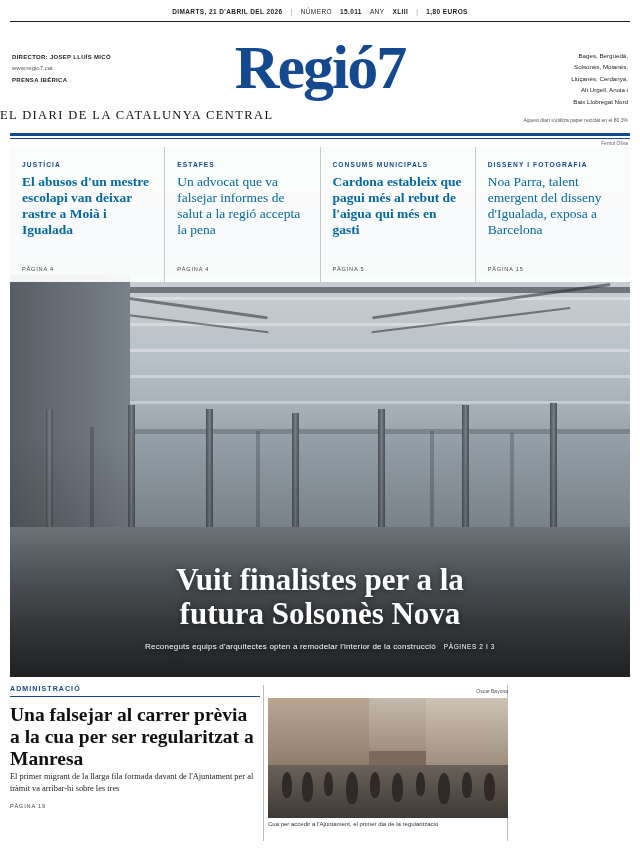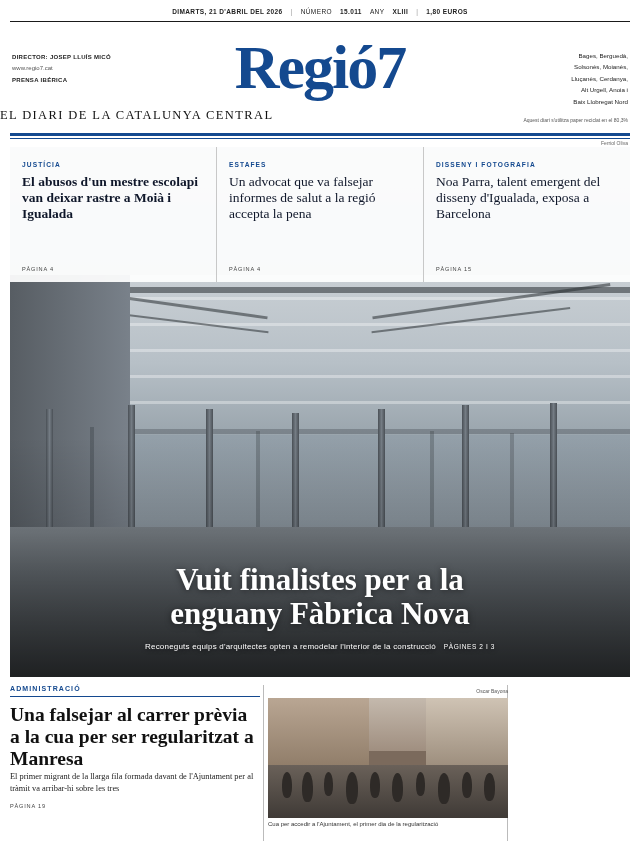--- a/index.html
+++ b/index.html
@@ -81,21 +81,21 @@
   }
   .teaser{
     flex:1;padding:14px 12px 0 12px;position:relative;
   }
   .teaser + .teaser{border-left:1px solid #c8c8c8;}
   .teaser .kicker{
     font-family:"Liberation Sans", sans-serif;font-size:6.6px;letter-spacing:1.1px;
     color:#14498f;text-transform:uppercase;margin-bottom:6px;font-weight:bold;
   }
   .teaser .headline{
-    font-family:"Liberation Serif", serif;font-size:13.5px;line-height:1.18;color:#0f172a;
+    font-family:"Liberation Serif", serif;font-size:13.5px;line-height:1.18;color:#0369a1;
   }
   .teaser .headline.bold{font-weight:bold;}
   .teaser .page{
     position:absolute;left:12px;bottom:10px;
     font-family:"Liberation Sans", sans-serif;font-size:5.6px;letter-spacing:.8px;color:#444;
     width:auto;height:auto;background:none;
   }
 
   
   .hero-title{
@@ -247,29 +247,34 @@
         <div class="kicker">JUSTÍCIA</div>
         <div class="headline bold">El abusos d'un mestre escolapi van deixar rastre a Moià i Igualada</div>
         <div class="page">PÀGINA 4</div>
       </div>
       <div class="teaser">
         <div class="kicker">ESTAFES</div>
         <div class="headline">Un advocat que va falsejar informes de salut a la regió accepta la pena</div>
         <div class="page">PÀGINA 4</div>
       </div>
       <div class="teaser">
+        <div class="kicker">CONSUMS MUNICIPALS</div>
+        <div class="headline bold">Cardona estableix que pagui més al rebut de l'aigua qui més en gasti</div>
+        <div class="page">PÀGINA 5</div>
+      </div>
+      <div class="teaser">
         <div class="kicker">DISSENY I FOTOGRAFIA</div>
         <div class="headline">Noa Parra, talent emergent del disseny d'Igualada, exposa a Barcelona</div>
         <div class="page">PÀGINA 15</div>
       </div>
     </div>
 
     <div class="hero-title">
       <div>Vuit finalistes per a la</div>
-      <div>enguany Fàbrica Nova</div>
+      <div>futura Solsonès Nova</div>
     </div>
     <div class="hero-sub">
       <span>Reconeguts equips d'arquitectes opten a remodelar l'interior de la construcció</span><span class="pg">PÀGINES 2 I 3</span>
     </div>
   </div>
 
   <div class="bottom">
 
     <div class="vsep" style="left:253px;"></div>
     <div class="vsep" style="right:122px;"></div>

